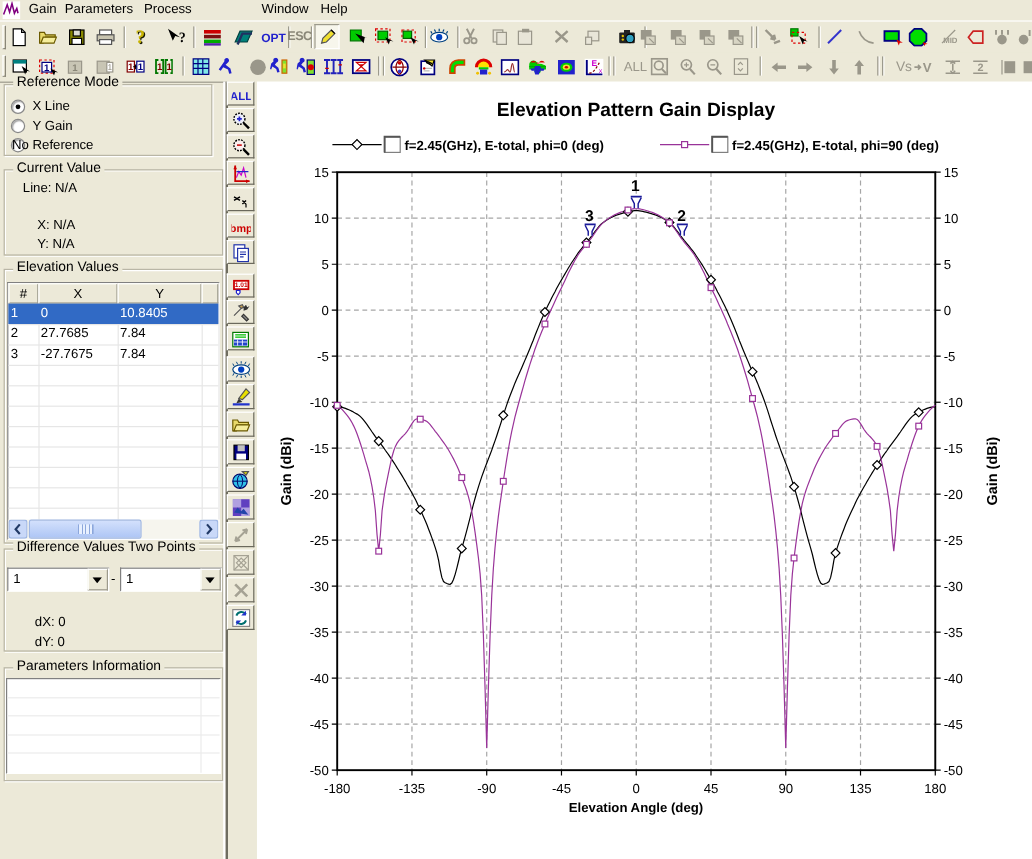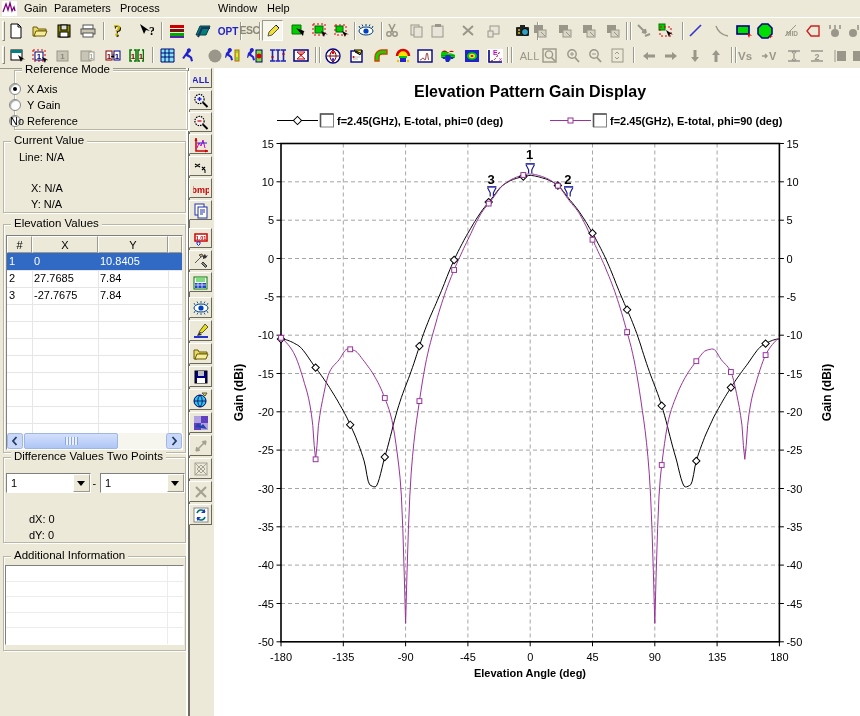--- a/index.html
+++ b/index.html
@@ -329,21 +329,21 @@
   </svg>
 <svg style="position:absolute;left:663px;top:48px" width="16" height="16" viewBox="0 0 16 16">
     <path d="M14 8L9 4v2.5H2v3h7V12z" fill="#9a978a"></path>
   </svg>
 <svg style="position:absolute;left:687px;top:48px" width="16" height="16" viewBox="0 0 16 16">
     <path d="M8 14l-4-5h2.5V2h3v7H12z" fill="#9a978a"></path>
   </svg>
 <svg style="position:absolute;left:708px;top:48px" width="16" height="16" viewBox="0 0 16 16">
     <path d="M8 2L4 7h2.5v7h3V7H12z" fill="#9a978a"></path>
   </svg>
-<span style="position:absolute;left:738px;top:47px;width:22px;height:18px;color:#9a978a;font-size:11.5px;font-weight:bold;text-align:left;line-height:18px">Vs</span>
+<span style="position:absolute;left:738px;top:47px;width:22px;height:18px;color:#9a978a;font-size:11.5px;font-weight:normal;text-align:right;line-height:18px">Vs</span>
 <svg style="position:absolute;left:761px;top:48px" width="18" height="16" viewBox="0 0 18 16">
     <path d="M1 8h5M4 6l2 2-2 2" stroke="#9a978a" fill="none" stroke-width="1.4"></path>
     <text x="8" y="12" font-size="11" font-weight="bold" fill="#9a978a">V</text>
   </svg>
 <svg style="position:absolute;left:786px;top:48px" width="16" height="16" viewBox="0 0 16 16">
     <path d="M2 3h12M2 13h12M8 5v6M6 5l2-2 2 2M6 11l2 2 2-2" stroke="#9a978a" fill="none" stroke-width="1.3"></path>
   </svg>
 <svg style="position:absolute;left:809px;top:48px" width="16" height="16" viewBox="0 0 16 16">
     <path d="M2 3h12M2 13h12" stroke="#9a978a" stroke-width="1.3"></path>
     <text x="8" y="11.5" font-size="9" font-weight="bold" text-anchor="middle" fill="#9a978a">2</text>
@@ -511,25 +511,25 @@
     <path d="M487.6 187.7 L490.2 192.8 L490.2 196.5" stroke="#1a1a99" stroke-width="1.2" fill="none"></path>
     <path d="M496.0 187.7 L493.4 192.8 L493.4 196.5" stroke="#1a1a99" stroke-width="1.2" fill="none"></path>
 <text x="529.5" y="159" font-size="13" font-weight="bold" text-anchor="middle" fill="#000">1</text>
 <text x="567.9" y="184" font-size="13" font-weight="bold" text-anchor="middle" fill="#000">2</text>
 <text x="491.1" y="184" font-size="13" font-weight="bold" text-anchor="middle" fill="#000">3</text>
 </svg>
 <div class="abs" style="left:0;top:68px;width:188px;height:648px;background:#ECE9D8;border-top:1px solid #9c9a8c"></div>
 <div class="abs" style="left:186px;top:68px;width:2px;height:648px;background:#fff"></div>
 <div class="abs" style="left:188px;top:68px;width:1.5px;height:648px;background:#6f6d60"></div>
 <div class="abs" style="left:189.5px;top:68px;width:24.5px;height:648px;background:#ECE9D8"></div>
-<div class="grp" style="left:14px;top:70px;width:174px;height:60px">
+<div class="grp" style="left:3px;top:70px;width:174px;height:60px">
     <b>Reference Mode</b>
   </div>
 <span class="radio on" style="left:9px;top:83px"></span>
-<span class="abs t11" style="left:27px;top:83px">X Axis</span>
+<span class="abs t11" style="left:27px;top:83px">X Line</span>
 <span class="radio" style="left:9px;top:99px"></span>
 <span class="abs t11" style="left:27px;top:99px">Y Gain</span>
 <span class="radio" style="left:9px;top:115px"></span>
 <span class="abs t11" style="left:10px;top:115px">No Reference</span>
 <div class="grp" style="left:3px;top:141px;width:183px;height:72px">
     <b>Current Value</b>
   </div>
 <span class="abs t11" style="left:19px;top:151px">Line: N/A</span>
 <span class="abs t11" style="left:31px;top:182px">X: N/A</span>
 <span class="abs t11" style="left:31px;top:198px">Y: N/A</span>
@@ -588,21 +588,21 @@
 <span class="abs" style="left:100px;top:473px;width:85px;height:20px;background:#fff;border:1px solid;border-color:#808080 #fff #fff #808080"></span>
 <span class="abs t11" style="left:105px;top:477px">1</span>
 <span class="abs" style="left:167px;top:474px;width:17px;height:18px;background:#ECE9D8;border:1px solid;border-color:#fff #9c9a8c #9c9a8c #fff"></span>
 <svg class="abs" style="left:171px;top:481px" width="8" height="5" viewBox="0 0 8 5">
     <path d="M0 0h8L4 5z" fill="#000"></path>
   </svg>
 <span class="abs t11" style="left:92.5px;top:477px">-</span>
 <span class="abs t11" style="left:29px;top:513px">dX: 0</span>
 <span class="abs t11" style="left:29px;top:529px">dY: 0</span>
 <div class="grp" style="left:3px;top:556px;width:183px;height:95px">
-    <b>Additional Information</b>
+    <b>Parameters Information</b>
   </div>
 <div class="abs" style="left:5px;top:565px;width:179px;height:80px;background:#fff;border:1px solid;border-color:#808080 #fff #fff #808080"></div>
 <span class="abs" style="left:6px;top:581px;width:177px;height:1px;background:#ECECEC"></span>
 <span class="abs" style="left:6px;top:596px;width:177px;height:1px;background:#ECECEC"></span>
 <span class="abs" style="left:6px;top:612px;width:177px;height:1px;background:#ECECEC"></span>
 <span class="abs" style="left:6px;top:627px;width:177px;height:1px;background:#ECECEC"></span>
 <span class="abs" style="left:167px;top:566px;width:1px;height:78px;background:#ECECEC"></span>
 <span style="position:absolute;left:189px;top:68px;width:23px;height:20px;background:#ECE9D8;border:1px solid;border-color:#fff #6b695c #6b695c #fff"></span>
 <svg style="position:absolute;left:193px;top:71px" width="16" height="16" viewBox="0 0 16 16">
     <text x="8" y="12" font-size="9.5" font-weight="bold" text-anchor="middle" fill="#2222CC">ALL</text>

